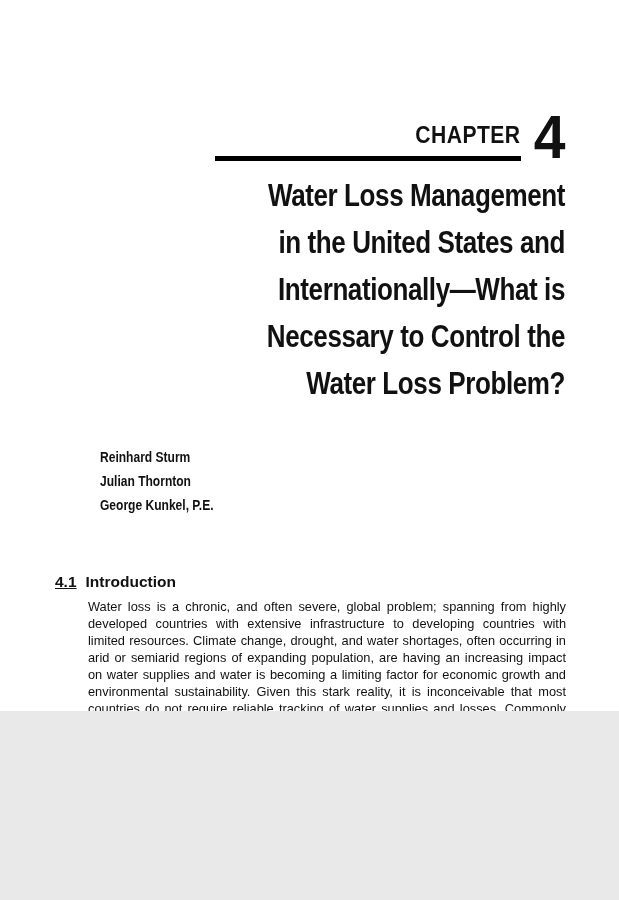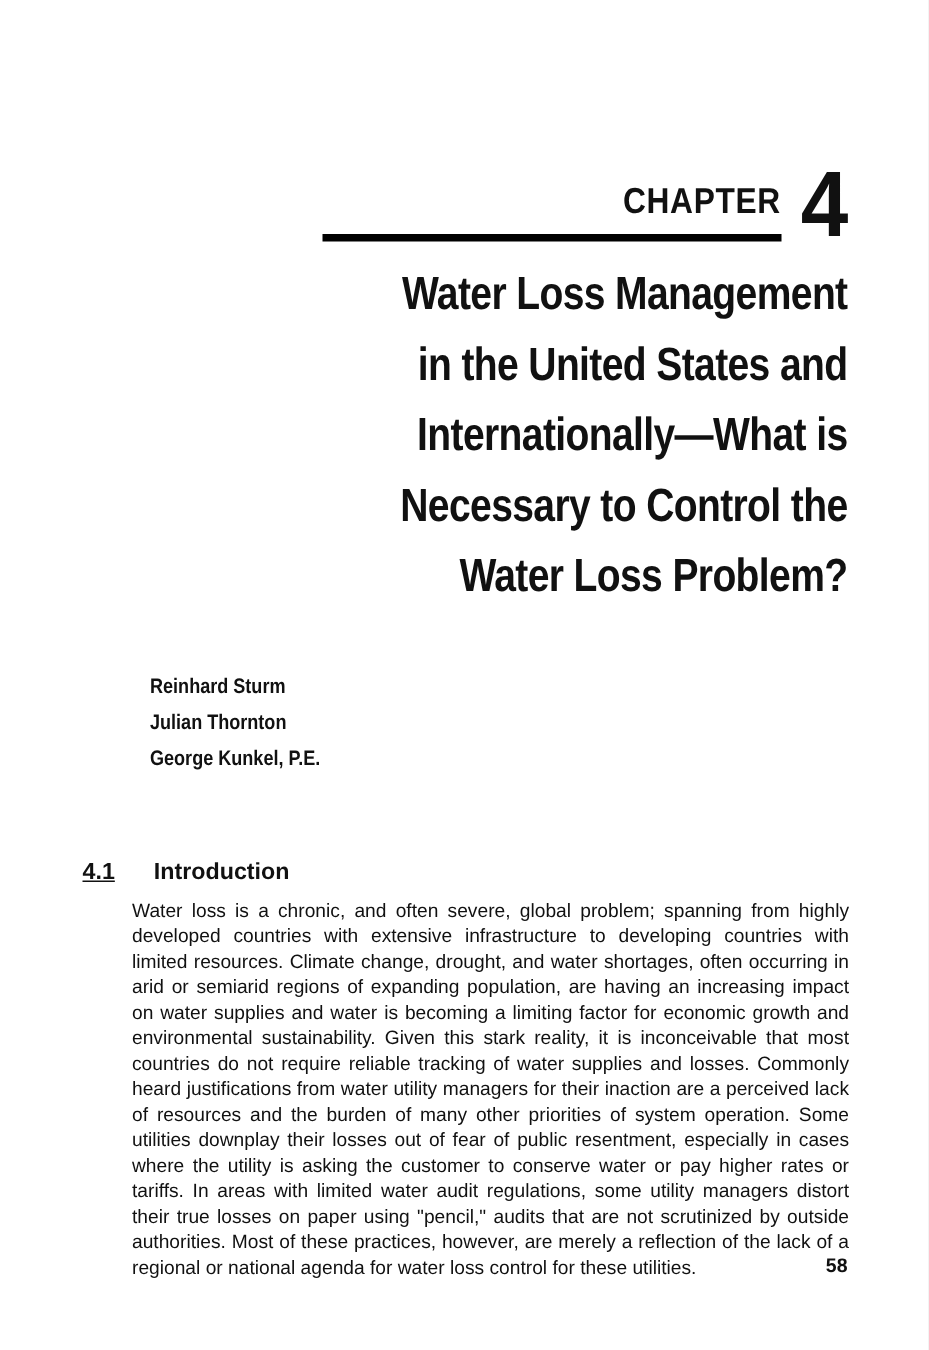--- a/index.html
+++ b/index.html
@@ -1,20 +1,20 @@
 <!DOCTYPE html>
 <html><head>
 <meta charset="utf-8">
 <style>
   * { margin: 0; padding: 0; box-sizing: border-box; }
   html, body { background: #e9e9e9; }
   .page {
     position: relative;
     width: 619px;
-    height: 900px;
+    height: 711px;
     margin: 0 auto;
     background: #ffffff;
     color: #111111;
     font-family: "Liberation Serif", serif;
     overflow: hidden;
   }
 
   
   .chapter-row {
     position: absolute;
@@ -84,21 +84,21 @@
   
   .section-heading {
     position: absolute;
     left: 55px;
     top: 573px;
     display: flex;
     font-family: "Liberation Sans", sans-serif;
     font-weight: bold;
     font-size: 15.5px;
   }
-  .section-number { margin-right: 26px; text-decoration: underline; }
+  .section-number { margin-right: 9px; text-decoration: underline; }
 
   
   .body-text {
     position: absolute;
     left: 88px;
     top: 598px;
     width: 478px;
     font-family: Liberation Sans, sans-serif;
     font-size: 12.8px;
     line-height: 17px;

